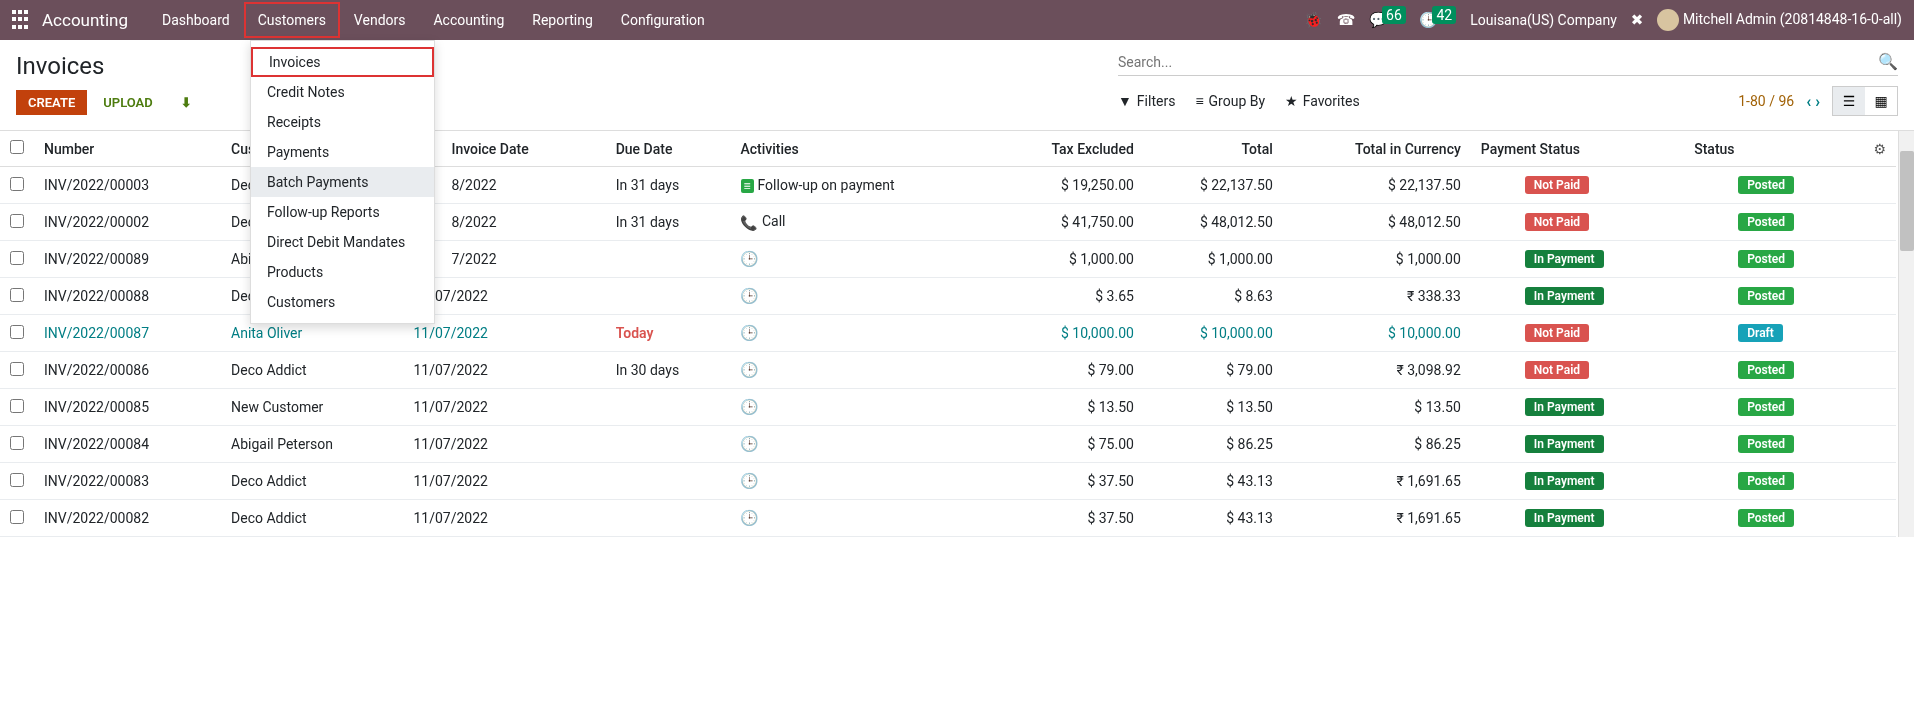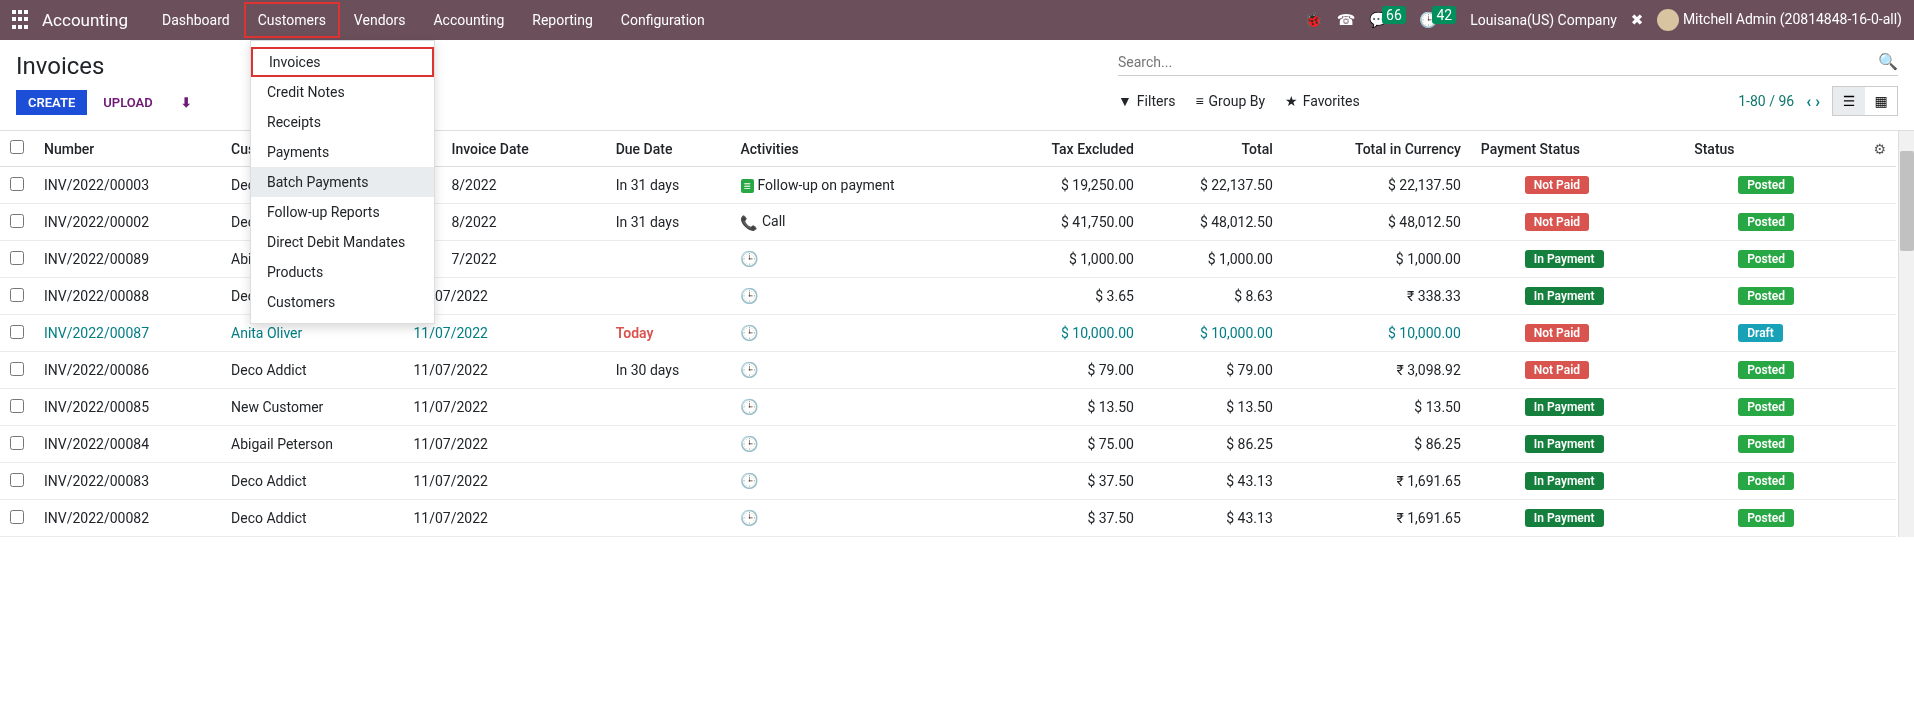--- a/index.html
+++ b/index.html
@@ -21,30 +21,30 @@
 
 .dropdown { position: absolute; top: 40px; left: 250px; background: #fff; border: 1px solid #ddd; box-shadow: 0 4px 10px rgba(0,0,0,.15); min-width: 185px; padding: 6px 0; z-index: 100; }
 .dropdown-item { padding: 7px 16px; font-size: 14px; color: #212529; cursor: pointer; }
 .dropdown-item.highlighted { border: 2px solid #dd3333; padding: 5px 16px; }
 .dropdown-item.hovered { background: #e9ecef; }
 
 
 .control-bar { display: flex; align-items: flex-start; padding: 12px 16px 0; }
 .title-area h1 { font-size: 24px; font-weight: 400; color: #212529; margin-bottom: 10px; }
 .btn { padding: 5px 12px; font-size: 13px; cursor: pointer; border: none; }
-.btn-primary { background: #1d4ed8; color: #fff; font-weight: 600; }
-.btn-link { background: transparent; color: #701a75; font-weight: 600; }
+.btn-primary { background: #c2410c; color: #fff; font-weight: 600; }
+.btn-link { background: transparent; color: #4d7c0f; font-weight: 600; }
 .control-right { margin-left: auto; text-align: right; flex: 1; max-width: 780px; }
 .search-row { border-bottom: 1px solid #ccc; padding-bottom: 4px; margin-bottom: 10px; display: flex; }
 .search-input { border: none; outline: none; font-size: 14px; flex: 1; color: #666; }
 .search-icon-right { color: #555; cursor: pointer; }
 .filter-row { display: flex; align-items: center; gap: 20px; }
 .filter-btn { color: #212529; font-size: 14px; cursor: pointer; display: flex; align-items: center; gap: 5px; }
 .filter-right { margin-left: auto; display: flex; align-items: center; gap: 12px; }
-.pager-text { font-size: 14px; color: #0f766e; }
+.pager-text { font-size: 14px; color: #a16207; }
 .pager-arrows { display: flex; gap: 4px; }
 .pager-arrows span { color: #017e84; cursor: pointer; font-weight: bold; font-size: 16px; }
 .view-switch { display: flex; border: 1px solid #ccc; }
 .view-switch span { width: 32px; height: 28px; display: flex; align-items: center; justify-content: center; cursor: pointer; font-size: 14px; }
 .view-switch span.active { background: #e9ecef; }
 
 
 .table-wrap { margin-top: 14px; border-top: 1px solid #ddd; position: relative; }
 table { width: calc(100% - 18px); border-collapse: collapse; font-size: 14px; }
 th, td { padding: 9px 10px; text-align: left; border-bottom: 1px solid #e9ecef; color: #212529; }

